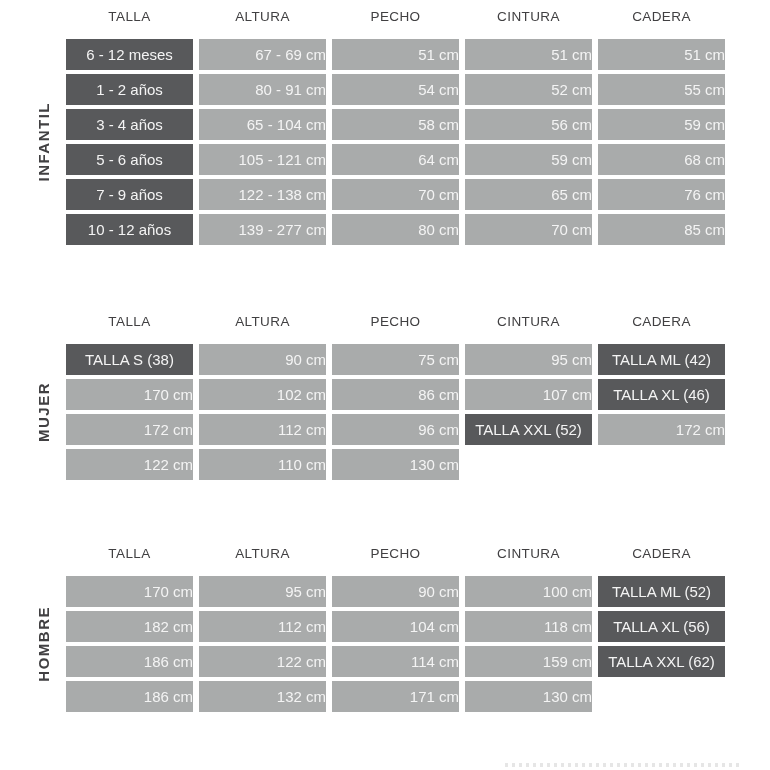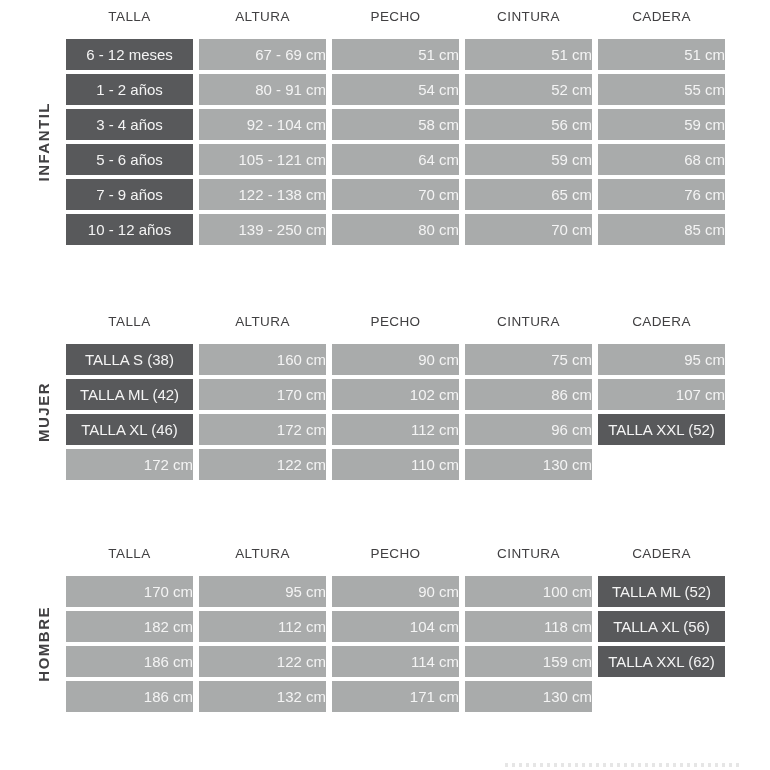--- a/index.html
+++ b/index.html
@@ -111,36 +111,36 @@
           <div class="cell value-cell">67 - 69 cm</div>
           <div class="cell value-cell">51 cm</div>
           <div class="cell value-cell">51 cm</div>
           <div class="cell value-cell">51 cm</div>
           <div class="cell size-cell">1 - 2 años</div>
           <div class="cell value-cell">80 - 91 cm</div>
           <div class="cell value-cell">54 cm</div>
           <div class="cell value-cell">52 cm</div>
           <div class="cell value-cell">55 cm</div>
           <div class="cell size-cell">3 - 4 años</div>
-          <div class="cell value-cell">92 - 104 cm</div>
+          <div class="cell value-cell">65 - 104 cm</div>
           <div class="cell value-cell">58 cm</div>
           <div class="cell value-cell">56 cm</div>
           <div class="cell value-cell">59 cm</div>
           <div class="cell size-cell">5 - 6 años</div>
           <div class="cell value-cell">105 - 121 cm</div>
           <div class="cell value-cell">64 cm</div>
           <div class="cell value-cell">59 cm</div>
           <div class="cell value-cell">68 cm</div>
           <div class="cell size-cell">7 - 9 años</div>
           <div class="cell value-cell">122 - 138 cm</div>
           <div class="cell value-cell">70 cm</div>
           <div class="cell value-cell">65 cm</div>
           <div class="cell value-cell">76 cm</div>
           <div class="cell size-cell">10 - 12 años</div>
-          <div class="cell value-cell">139 - 250 cm</div>
+          <div class="cell value-cell">139 - 277 cm</div>
           <div class="cell value-cell">80 cm</div>
           <div class="cell value-cell">70 cm</div>
           <div class="cell value-cell">85 cm</div>
         </div>
     </div>
   </section>
 
   <section class="tbl tbl-mujer">
     <div class="head">
         <div class="hcell">TALLA</div>
@@ -148,21 +148,20 @@
         <div class="hcell">PECHO</div>
         <div class="hcell">CINTURA</div>
         <div class="hcell">CADERA</div>
       </div>
     <div class="bodywrap">
       <div class="side-label">
         <span>MUJER</span>
       </div>
       <div class="grid">
           <div class="cell size-cell">TALLA S (38)</div>
-          <div class="cell value-cell">160 cm</div>
           <div class="cell value-cell">90 cm</div>
           <div class="cell value-cell">75 cm</div>
           <div class="cell value-cell">95 cm</div>
           <div class="cell size-cell">TALLA ML (42)</div>
           <div class="cell value-cell">170 cm</div>
           <div class="cell value-cell">102 cm</div>
           <div class="cell value-cell">86 cm</div>
           <div class="cell value-cell">107 cm</div>
           <div class="cell size-cell">TALLA XL (46)</div>
           <div class="cell value-cell">172 cm</div>

